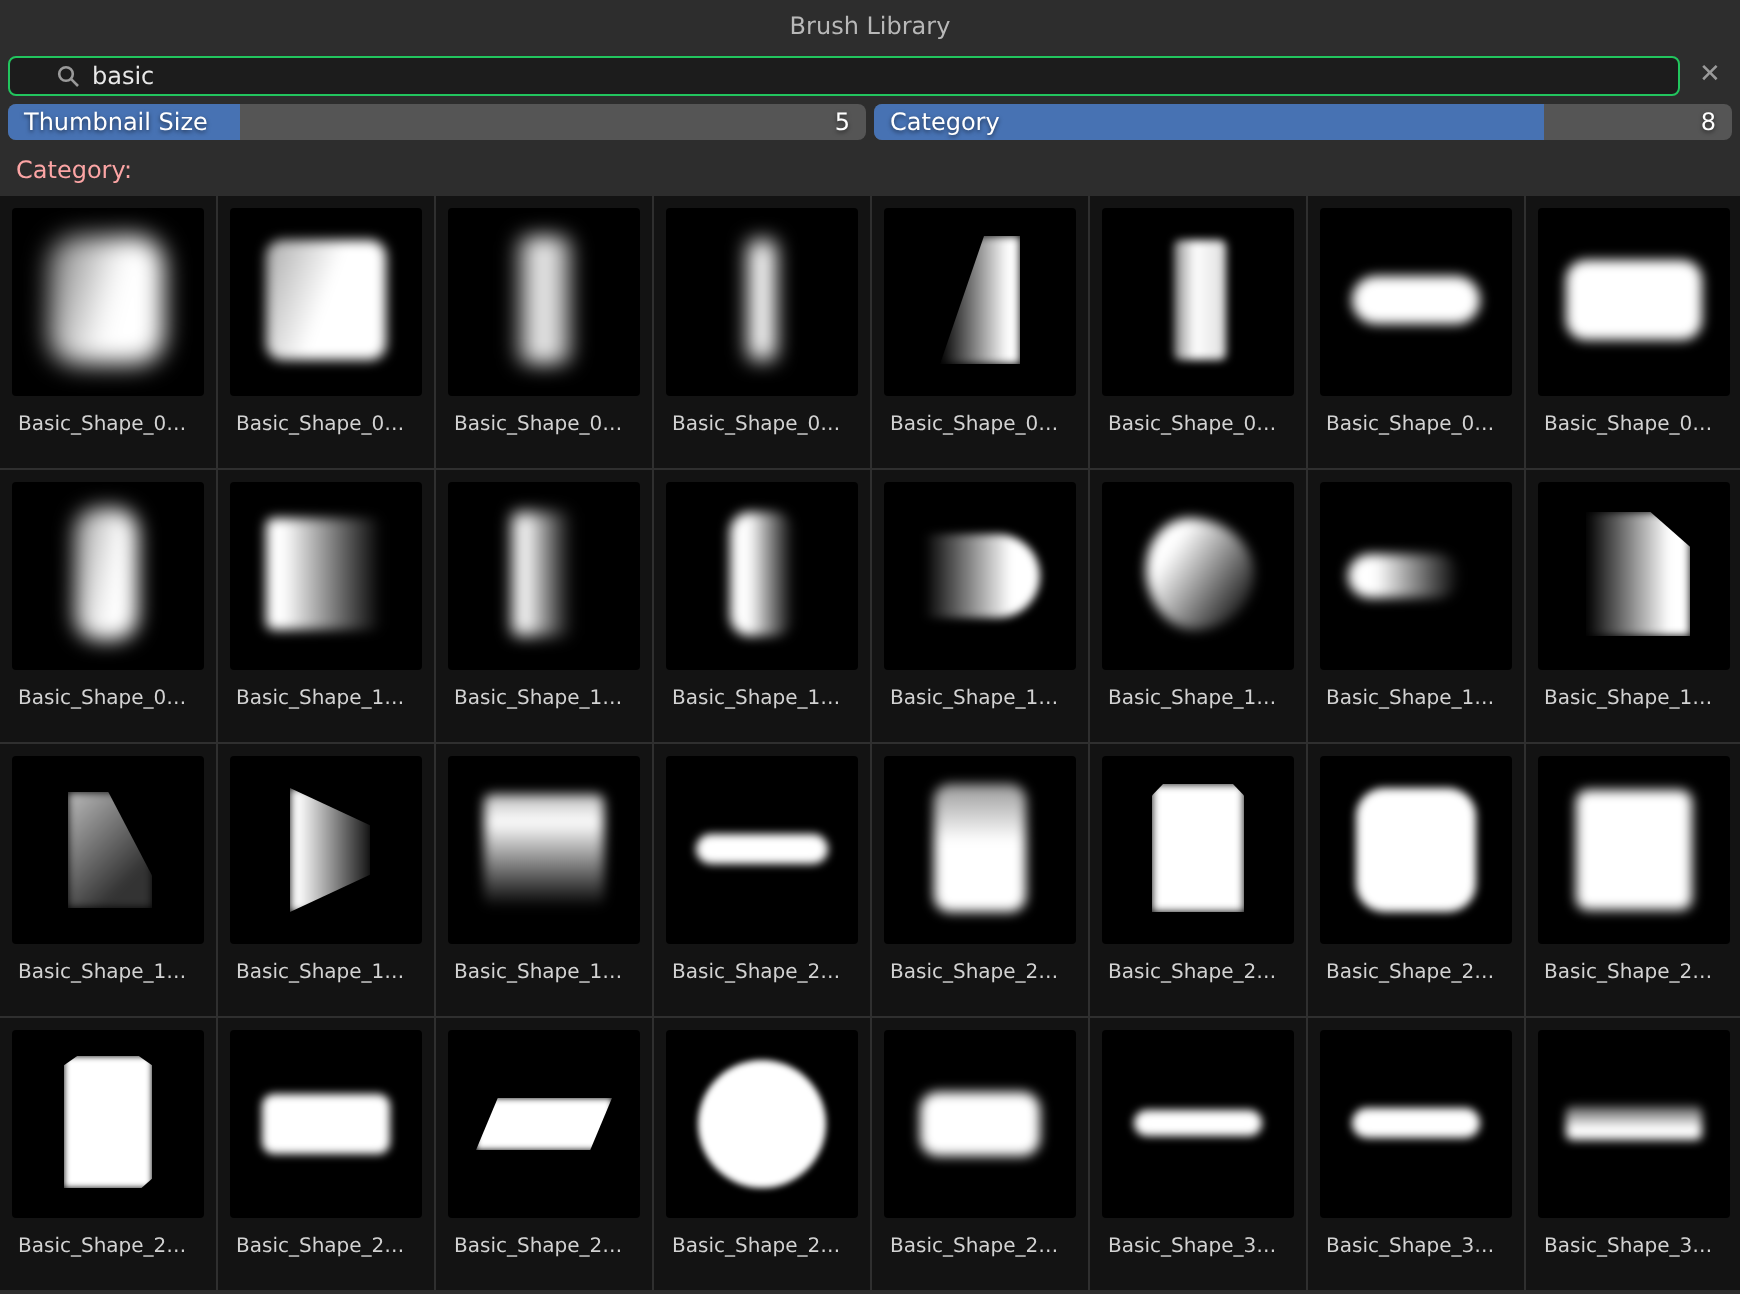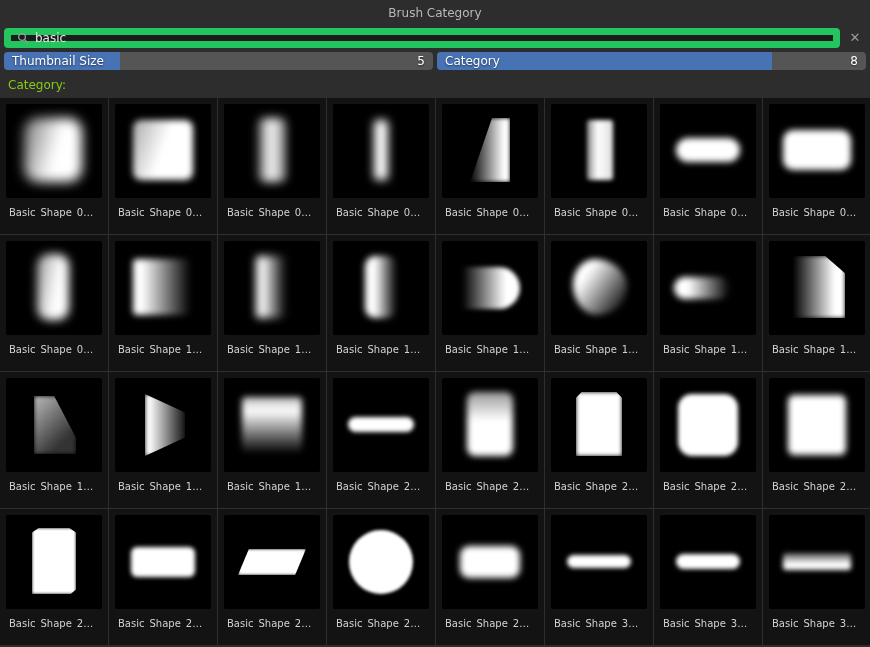--- a/index.html
+++ b/index.html
@@ -19,21 +19,21 @@
     font-size:12px;
     color:var(--text);
   }
   
   .titlebar{height:26px;display:flex;align-items:center;justify-content:center;}
   .titlebar span{color:#b8b8b8;font-size:12px;}
   
   .search-row{display:flex;align-items:center;padding:2px 4px;gap:4px;height:24px;}
   .search-box{
     flex:1;display:flex;align-items:center;gap:6px;height:20px;
-    background:var(--field-bg);border:7px solid #22c55e;border-radius:4px;padding:0 6px;
+    background:var(--field-bg);border:1px solid #22c55e;border-radius:4px;padding:0 23px;
   }
   .search-icon{display:flex;align-items:center;}
   .search-input{
     flex:1;background:transparent;border:none;outline:none;color:#e8e8e8;
     font-family:inherit;font-size:12px;height:18px;
   }
   .clear-btn{
     width:22px;height:20px;background:transparent;border:none;color:#9a9a9a;
     font-size:13px;cursor:pointer;line-height:20px;font-family:inherit;
   }
@@ -45,21 +45,21 @@
   }
   .slider-fill{position:absolute;left:0;top:0;bottom:0;background:var(--accent);}
   .slider-label,.slider-value{
     position:absolute;top:0;line-height:18px;color:#ffffff;
     text-shadow:0 1px 2px rgba(0,0,0,.55);font-size:12px;text-align:right;
   }
   .slider-label{left:8px;}
   .slider-value{right:8px;}
   
   .category-row{display:flex;align-items:center;height:26px;padding:2px 8px;gap:4px;}
-  .category-label{flex:0 0 204px;color:#84cc16;}
+  .category-label{flex:0 0 204px;color:#fca5a5;}
   .category-select{
     flex:1;display:flex;align-items:center;justify-content:space-between;
     height:20px;background:#232323;border:1px solid #1a1a1a;border-radius:4px;
     padding:0 8px;cursor:pointer;color:#e0e0e0;
   }
   .chevron{display:flex;align-items:center;}
   
   .grid{
     display:grid;grid-auto-rows:136px;gap:1px;background:var(--grid-line);
     height:547px;overflow:hidden;
@@ -110,21 +110,21 @@
   .s-pill-thin2{left:16px;top:40px;width:64px;height:13px;border-radius:7px;filter:blur(2px);}
   .s-pill-thin3{left:16px;top:39px;width:64px;height:15px;border-radius:8px;filter:blur(2px);}
   .s-bar-soft{left:14px;top:38px;width:68px;height:17px;border-radius:3px;background:linear-gradient(180deg,#555,#fff 65%);filter:blur(2.5px);}
 </style>
 </head>
 <body>
 
 <div class="window">
 
   <div class="titlebar">
-    <span>Brush Category</span>
+    <span>Brush Library</span>
   </div>
 
   <div class="search-row">
     <div class="search-box">
       <span class="search-icon">
         <svg width="12" height="12" viewBox="0 0 12 12">
             <circle cx="5" cy="5" r="3.4" fill="none" stroke="#9a9a9a" stroke-width="1.3"></circle>
             <line x1="7.6" y1="7.6" x2="11" y2="11" stroke="#9a9a9a" stroke-width="1.3"></line>
           </svg>
       </span>

